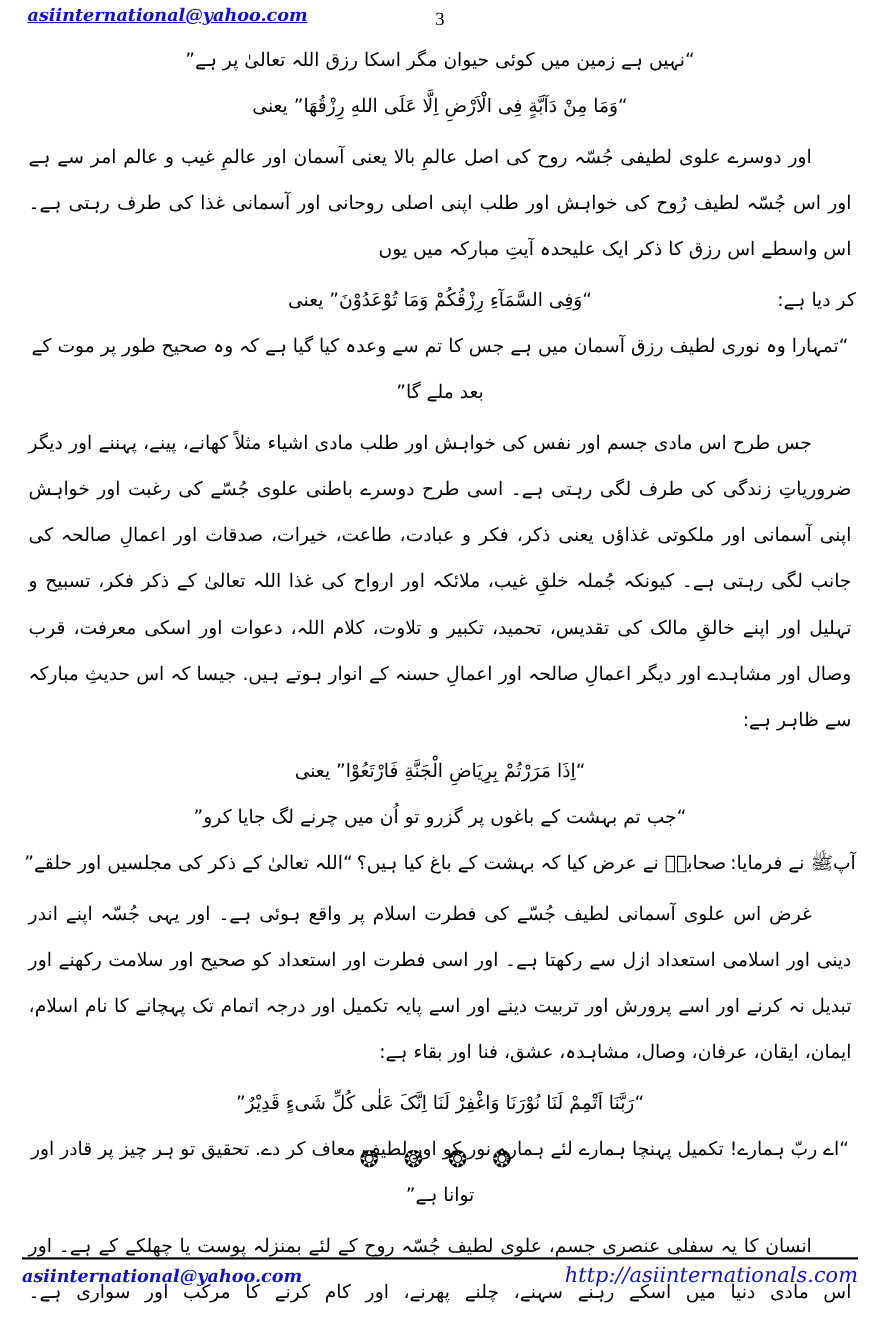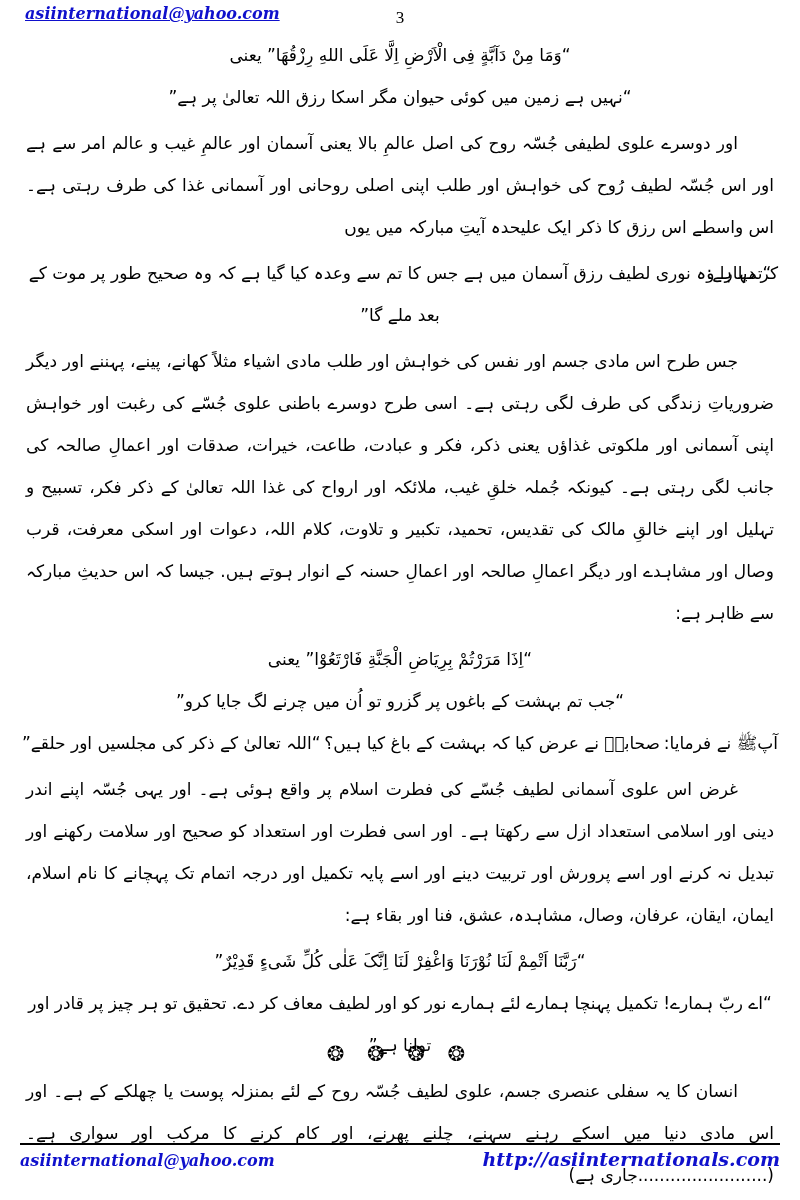--- a/index.html
+++ b/index.html
@@ -41,43 +41,44 @@
     position:absolute; left:20px; right:20px; top:1143px;
     border-top:2px solid #000;
     display:flex; justify-content:space-between; align-items:baseline;
     padding-top:3px;
   }
   .footer-email {
     font-family:"DejaVu Serif", serif; font-style:italic; font-weight:bold;
     font-size:16px; color:#0f10cc; cursor:pointer;
   }
   .footer-url {
-    font-family:"DejaVu Serif", serif; font-style:italic; font-weight:bold;
+    font-family:"DejaVu Serif", serif; font-style:italic; font-weight:normal;
     font-size:19px; color:#0f10cc; cursor:pointer;
   }
 </style>
 </head>
 <body>
 
 <div class="page">
 
   <span class="header-email">asiinternational@yahoo.com</span>
 
   <div class="page-number">3</div>
 
   <div class="content">
 
+    <div class="line-center">“نہیں ہے زمین میں کوئی حیوان مگر اسکا رزق اللہ تعالیٰ پر ہے”</div>
+
     <div class="line-center">“وَمَا مِنْ دَآبَّةٍ فِی الْاَرْضِ اِلَّا عَلَی اللهِ رِزْقُهَا”  یعنی</div>
-
-    <div class="line-center">“نہیں ہے زمین میں کوئی حیوان مگر اسکا رزق اللہ تعالیٰ پر ہے”</div>
 
     <p class="para-justify indent">اور دوسرے علوی لطیفی جُسّہ روح کی اصل عالمِ بالا یعنی آسمان اور عالمِ غیب و عالم امر سے ہے اور اس جُسّہ لطیف رُوح کی خواہش اور طلب اپنی اصلی روحانی اور آسمانی غذا کی طرف رہتی ہے۔ اس واسطے اس رزق کا ذکر ایک علیحدہ آیتِ مبارکہ میں یوں</p>
 
     <div class="split-line">
       <span class="tail">کر دیا ہے:</span>
+      <span>“وَفِی السَّمَآءِ رِزْقُکُمْ وَمَا تُوْعَدُوْنَ”  یعنی</span>
     </div>
 
     <div class="line-center">“تمہارا وہ نوری لطیف رزق آسمان میں ہے جس کا تم سے وعدہ کیا گیا ہے کہ وہ صحیح طور پر موت کے بعد ملے گا”</div>
 
     <p class="para-justify indent">جس طرح اس مادی جسم اور نفس کی خواہش اور طلب مادی اشیاء مثلاً کھانے، پینے، پہننے اور دیگر ضروریاتِ زندگی کی طرف لگی رہتی ہے۔ اسی طرح دوسرے باطنی علوی جُسّے کی رغبت اور خواہش اپنی آسمانی اور ملکوتی غذاؤں یعنی ذکر، فکر و عبادت، طاعت، خیرات، صدقات اور اعمالِ صالحہ کی جانب لگی رہتی ہے۔ کیونکہ جُملہ خلقِ غیب، ملائکہ اور ارواح کی غذا اللہ تعالیٰ کے ذکر فکر، تسبیح و تہلیل اور اپنے خالقِ مالک کی تقدیس، تحمید، تکبیر و تلاوت، کلام اللہ، دعوات اور اسکی معرفت، قرب وصال اور مشاہدے اور دیگر اعمالِ صالحہ اور اعمالِ حسنہ کے انوار ہوتے ہیں. جیسا کہ اس حدیثِ مبارکہ سے ظاہر ہے:</p>
 
     <div class="line-center">“اِذَا مَرَرْتُمْ بِرِیَاضِ الْجَنَّةِ فَارْتَعُوْا”  یعنی</div>
 
     <div class="line-center">“جب تم بہشت کے باغوں پر گزرو تو اُن میں چرنے لگ جایا کرو”</div>
 

